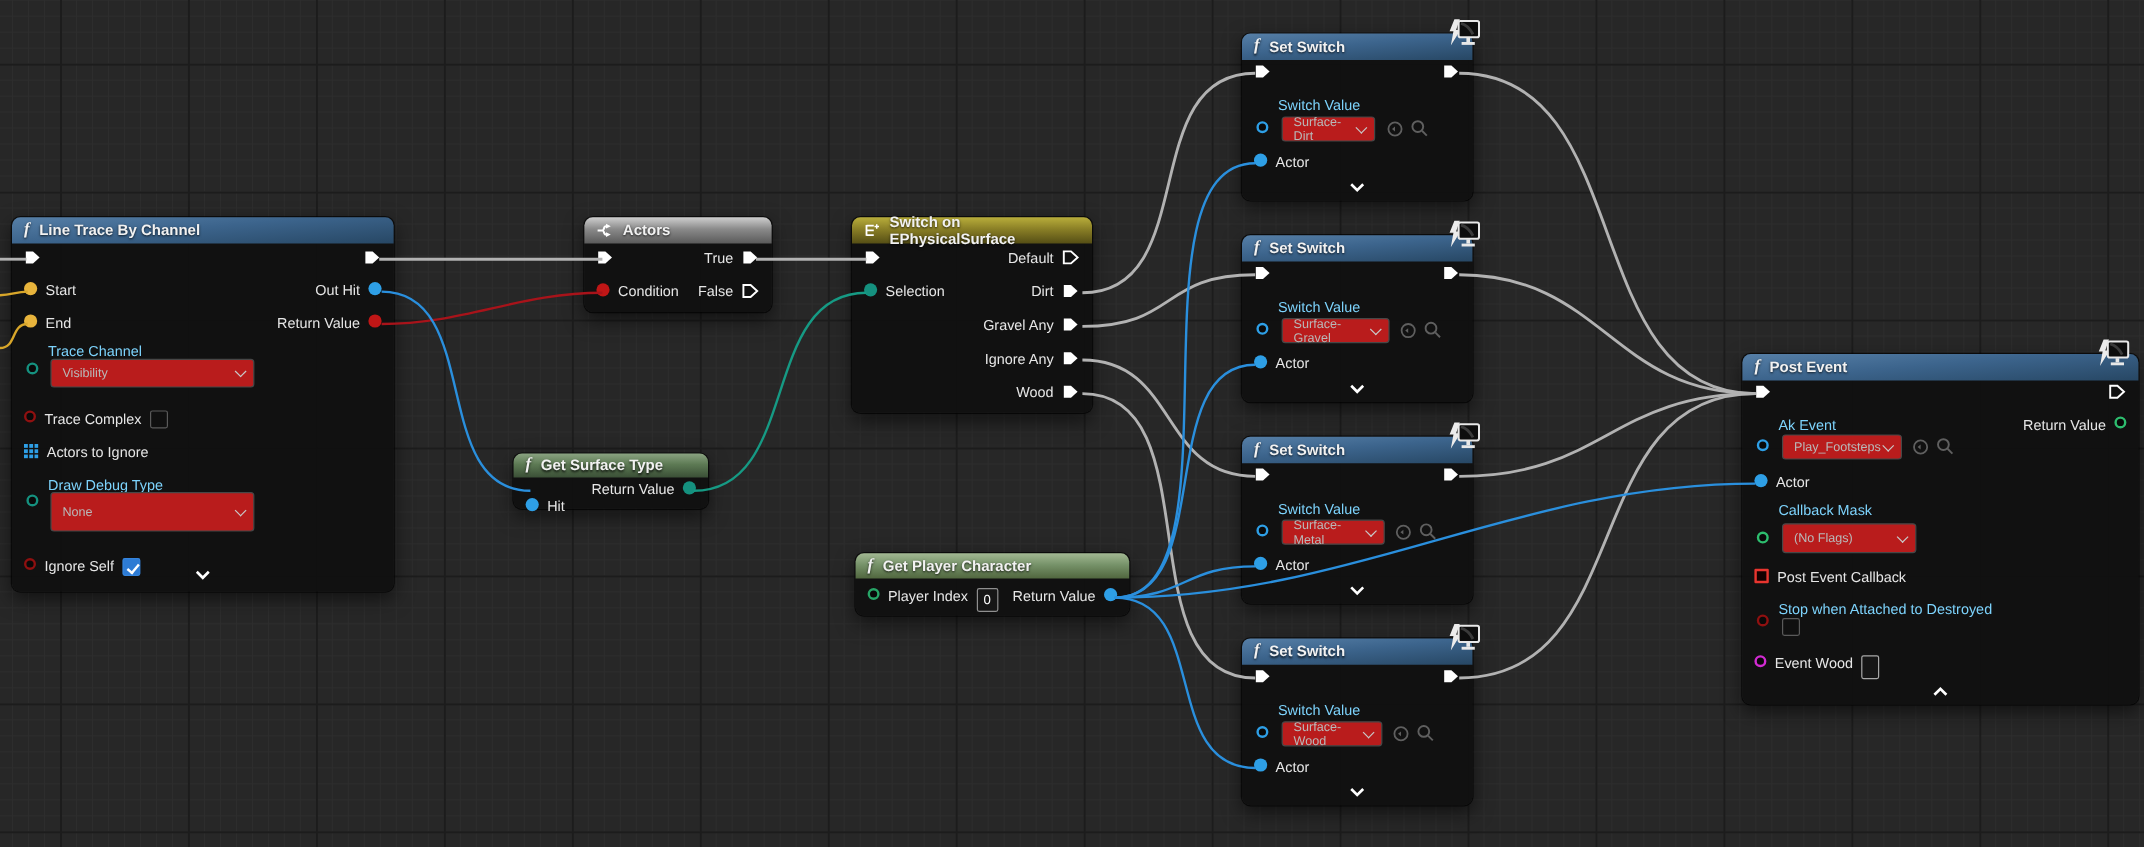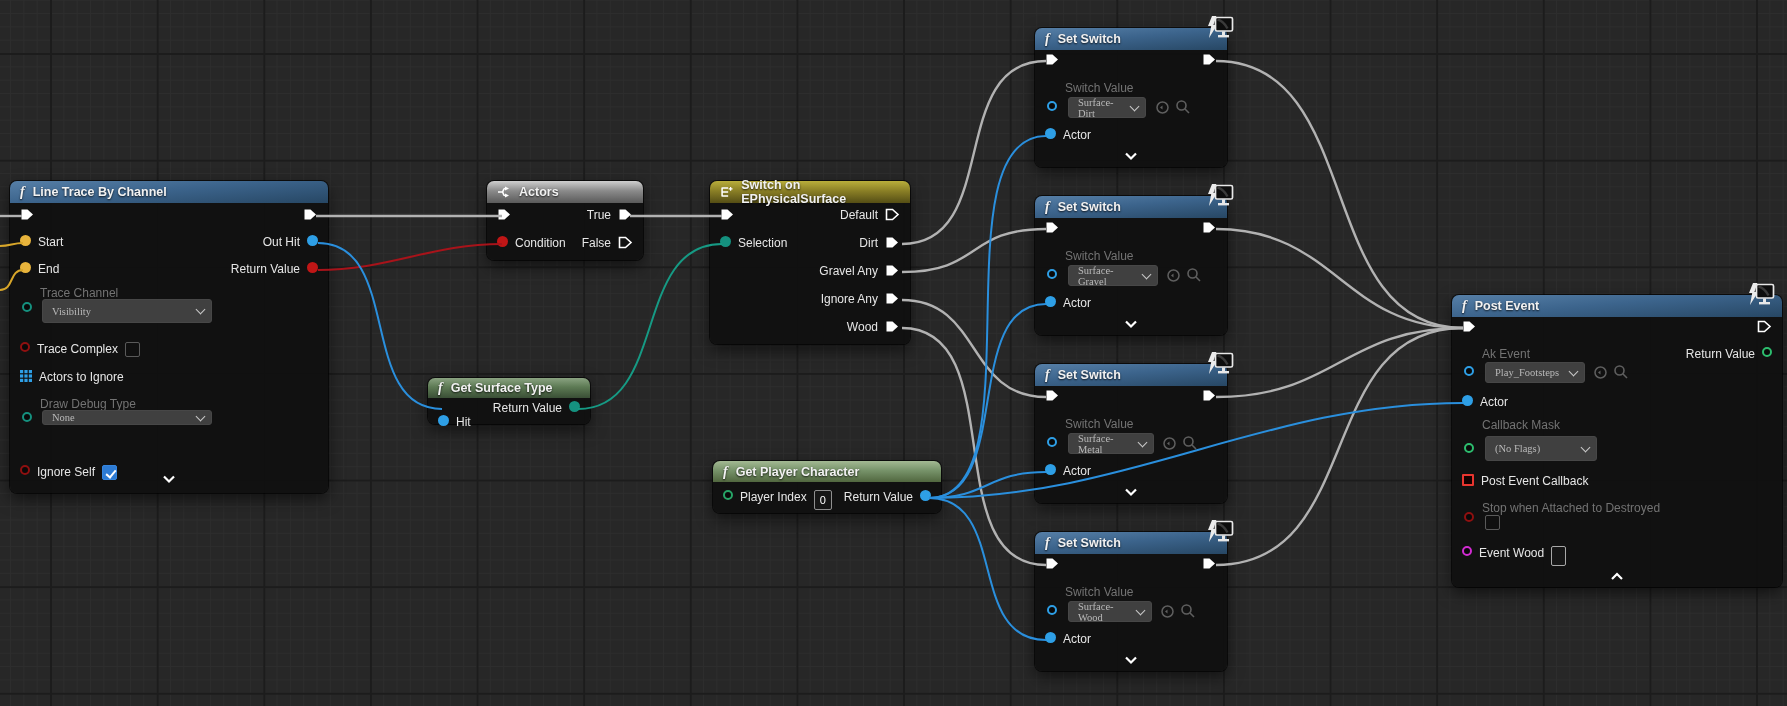--- a/index.html
+++ b/index.html
@@ -22,29 +22,29 @@
     text-shadow:0 1px 2px rgba(0,0,0,.8);}
   .hdr-blue {background:linear-gradient(175deg,#567fa7 0%,#3c648c 45%,#274764 100%);}
   .hdr-gray {background:linear-gradient(180deg,#cfcfcf 0%,#8a8a8a 45%,#5a5a5a 100%);}
   .hdr-olive{background:linear-gradient(180deg,#b9ae3b 0%,#8a7f26 45%,#554e15 100%);}
   .hdr-gst  {background:linear-gradient(180deg,#8aa381 0%,#5d7a54 45%,#3a4f36 100%);height:20px;}
   .hdr-gpc  {background:linear-gradient(180deg,#a3b993 0%,#77936a 45%,#51673f 100%);height:21px;}
   .fico{font-family:"Liberation Serif",serif;font-style:italic;font-weight:700;font-size:14px;line-height:1;}
   .row{position:absolute;height:16px;display:flex;align-items:flex-start;gap:7px;
     color:#e6e6e6;font-size:12px;white-space:nowrap;}
   .row.L{left:10px;} .row.R{right:10px;flex-direction:row-reverse;}
-  .lbl{position:absolute;color:#737373;font-size:12px;white-space:nowrap;}
+  .lbl{position:absolute;color:#7dd3fc;font-size:12px;white-space:nowrap;}
   .execpin path{fill:#fff;} .execpin.hollow path{fill:none;stroke:#fff;stroke-width:1.6;}
   .pin{width:11px;height:11px;border-radius:50%;flex:none;}
   .pin.abs{position:absolute;}
   .pin.filled{background:var(--c);}
   .pin.ring{width:6px;height:6px;border:2.6px solid var(--c);background:rgba(0,0,0,.45);}
   .sqpin{width:8px;height:8px;border:2.6px solid #e8352f;border-radius:1px;background:#140000;flex:none;}
-  .dd{position:absolute;background:#404040;border:1px solid #474747;border-radius:3px;
-    color:#b9b9b9;font-size:10.5px;display:flex;align-items:center;padding:0 18px 0 9px;box-sizing:border-box;font-family:Liberation Serif, serif;}
+  .dd{position:absolute;background:#b91c1c;border:1px solid #474747;border-radius:3px;
+    color:#b9b9b9;font-size:10.5px;display:flex;align-items:center;padding:0 18px 0 9px;box-sizing:border-box;}
   .dd::after{content:"";position:absolute;right:7px;top:50%;margin-top:-5px;width:6px;height:6px;
     border:solid #c9c9c9;border-width:0 1.6px 1.6px 0;transform:rotate(45deg);}
   .cb{position:relative;width:15px;height:15px;border:1px solid #5a5a5a;border-radius:2px;
     background:#101010;box-sizing:border-box;flex:none;}
   .cb.on{background:#2d7bd4;border-color:#3585de;}
   .cb.on::after{content:"";position:absolute;left:4.5px;top:1.5px;width:4px;height:8px;
     border:solid #fff;border-width:0 2px 2px 0;transform:rotate(40deg);}
   .cb.abs{position:absolute;}
   .valbox{display:flex;align-items:center;justify-content:center;background:#161616;
     border:1px solid #8f8f8f;border-radius:2px;color:#fff;font-size:11px;box-sizing:border-box;}
@@ -97,21 +97,21 @@
             <rect x="8.8" y="4.4" width="3.2" height="3.2"></rect>
             <rect x="0" y="8.8" width="3.2" height="3.2"></rect>
             <rect x="4.4" y="8.8" width="3.2" height="3.2"></rect>
             <rect x="8.8" y="8.8" width="3.2" height="3.2"></rect>
           </g>
       </svg>
       <span>Actors to Ignore</span>
     </div>
     <div class="lbl" style="left:30px;top:216px">Draw Debug Type</div>
     <span class="pin ring abs" style="--c:#15917f;left:12px;top:231px"></span>
-    <div class="dd" style="left:32px;top:229px;width:170px;height:15px">
+    <div class="dd" style="left:32px;top:229px;width:170px;height:33px">
       <span>None</span>
     </div>
     <div class="row L" style="top:284px">
       <span class="pin ring" style="--c:#8f1010"></span>
       <span>Ignore Self</span>
       <span class="cb on"></span>
     </div>
     <svg class="chev" style="top:294px" width="14" height="9" viewBox="0 0 14 9">
         <path d="M2,1.5 L7,6.5 L12,1.5" stroke="#fff" stroke-width="2.2" fill="none"></path>
       </svg>

